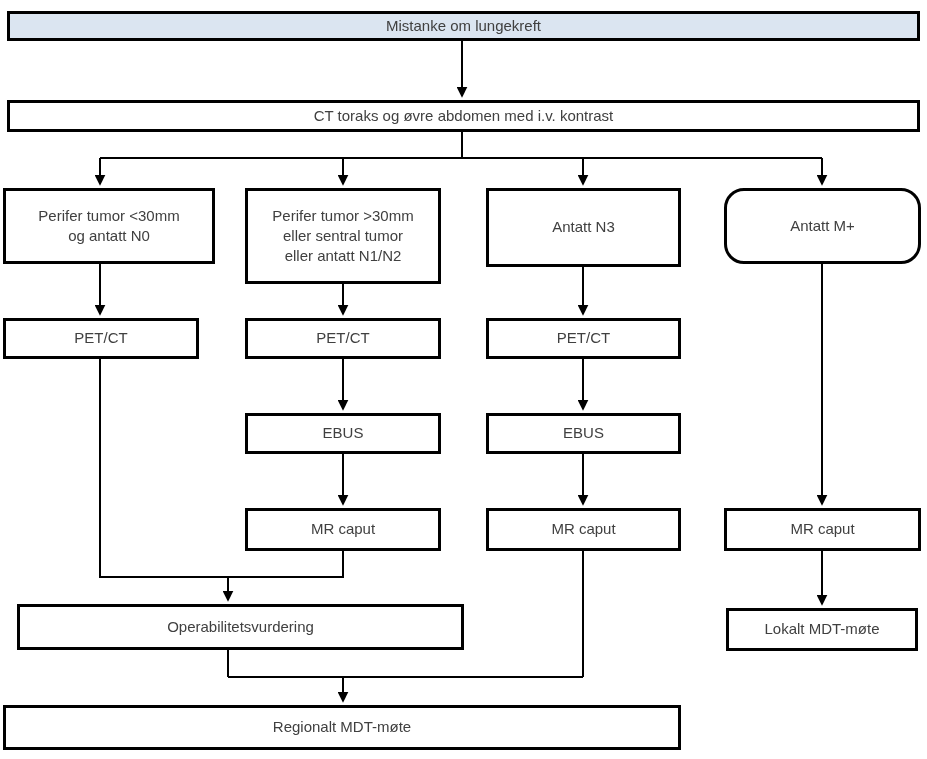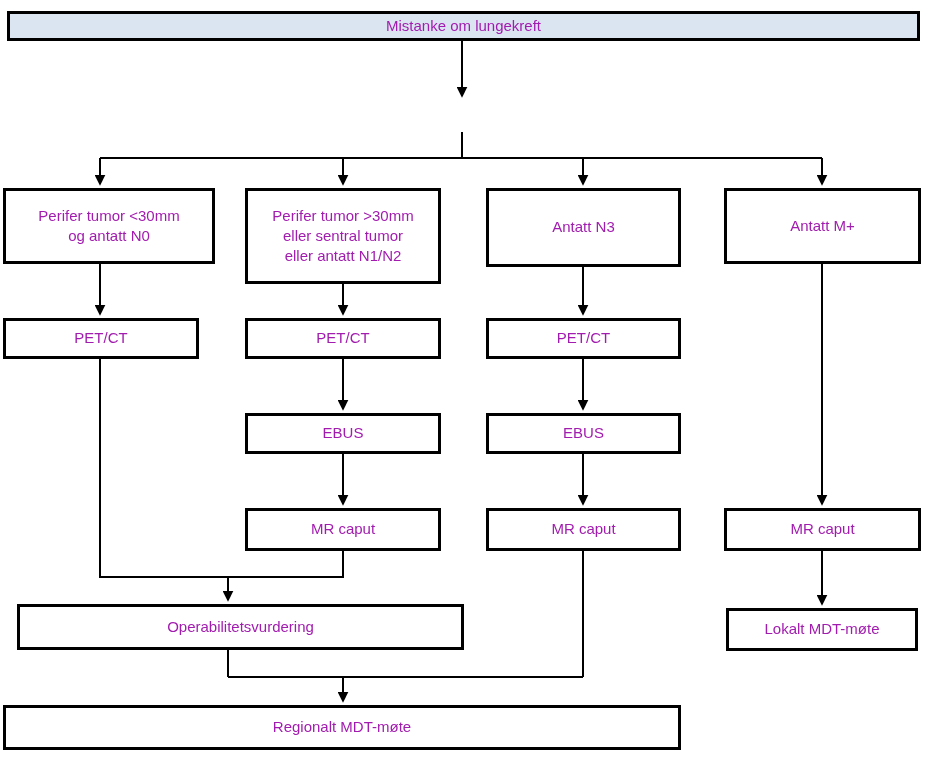--- a/index.html
+++ b/index.html
@@ -6,30 +6,30 @@
   .canvas{
     position:relative;width:927px;height:759px;background:#ffffff;
     font-family:"Liberation Sans",sans-serif;overflow:hidden;
   }
   .connectors{position:absolute;left:0;top:0;width:927px;height:759px;}
   .edge{stroke:#000000;stroke-width:2;fill:none;}
   .node{
     position:absolute;box-sizing:border-box;
     border:3px solid #000000;background:#ffffff;
     display:flex;align-items:center;justify-content:center;
-    text-align:center;font-size:15px;line-height:1.35;color:#a21caf;
+    text-align:center;font-size:15px;line-height:1.35;color:#404040;
     white-space:pre-line;
   }
   .node.start{background:#dbe5f1;}
   #n-start   {left:7px;  top:11px;  width:913px;height:30px;}
   #n-ct      {left:7px;  top:100px; width:913px;height:32px;}
   #n-branch-a{left:3px;  top:188px; width:212px;height:76px;}
   #n-branch-b{left:245px;top:188px; width:196px;height:96px;}
   #n-branch-c{left:486px;top:188px; width:195px;height:79px;}
-  #n-branch-d{left:724px;top:188px; width:197px;height:76px;}
+  #n-branch-d{left:724px;top:188px; width:197px;height:76px;border-radius:20px;}
   #n-petct-a {left:3px;  top:318px; width:196px;height:41px;}
   #n-petct-b {left:245px;top:318px; width:196px;height:41px;}
   #n-petct-c {left:486px;top:318px; width:195px;height:41px;}
   #n-ebus-b  {left:245px;top:413px; width:196px;height:41px;}
   #n-ebus-c  {left:486px;top:413px; width:195px;height:41px;}
   #n-mr-b    {left:245px;top:508px; width:196px;height:43px;}
   #n-mr-c    {left:486px;top:508px; width:195px;height:43px;}
   #n-mr-d    {left:724px;top:508px; width:197px;height:43px;}
   #n-oper    {left:3px;  top:604px; width:447px;height:46px;margin-left:14px;}
   #n-lokalt  {left:726px;top:608px; width:192px;height:43px;text-align:center;}
@@ -64,20 +64,21 @@
     <path class="edge" d="M100 359 V 577 H 343 V 551"></path>
     <path class="edge" d="M228 577 V 600" marker-end="url(#arrow)"></path>
     <path class="edge" d="M228 650 V 677"></path>
     <path class="edge" d="M583 551 V 677"></path>
     <path class="edge" d="M228 677 H 583"></path>
     <path class="edge" d="M343 677 V 701" marker-end="url(#arrow)"></path>
     <path class="edge" d="M822 551 V 604" marker-end="url(#arrow)"></path>
   </svg>
 
   <div class="node start" id="n-start">Mistanke om lungekreft</div>
+  <div class="node" id="n-ct">CT toraks og øvre abdomen med i.v. kontrast</div>
   <div class="node" id="n-branch-a">Perifer tumor &lt;30mm
 og antatt N0</div>
   <div class="node" id="n-branch-b">Perifer tumor &gt;30mm
 eller sentral tumor
 eller antatt N1/N2</div>
   <div class="node" id="n-branch-c">Antatt N3</div>
   <div class="node" id="n-branch-d">Antatt M+</div>
   <div class="node" id="n-petct-a">PET/CT</div>
   <div class="node" id="n-petct-b">PET/CT</div>
   <div class="node" id="n-petct-c">PET/CT</div>

